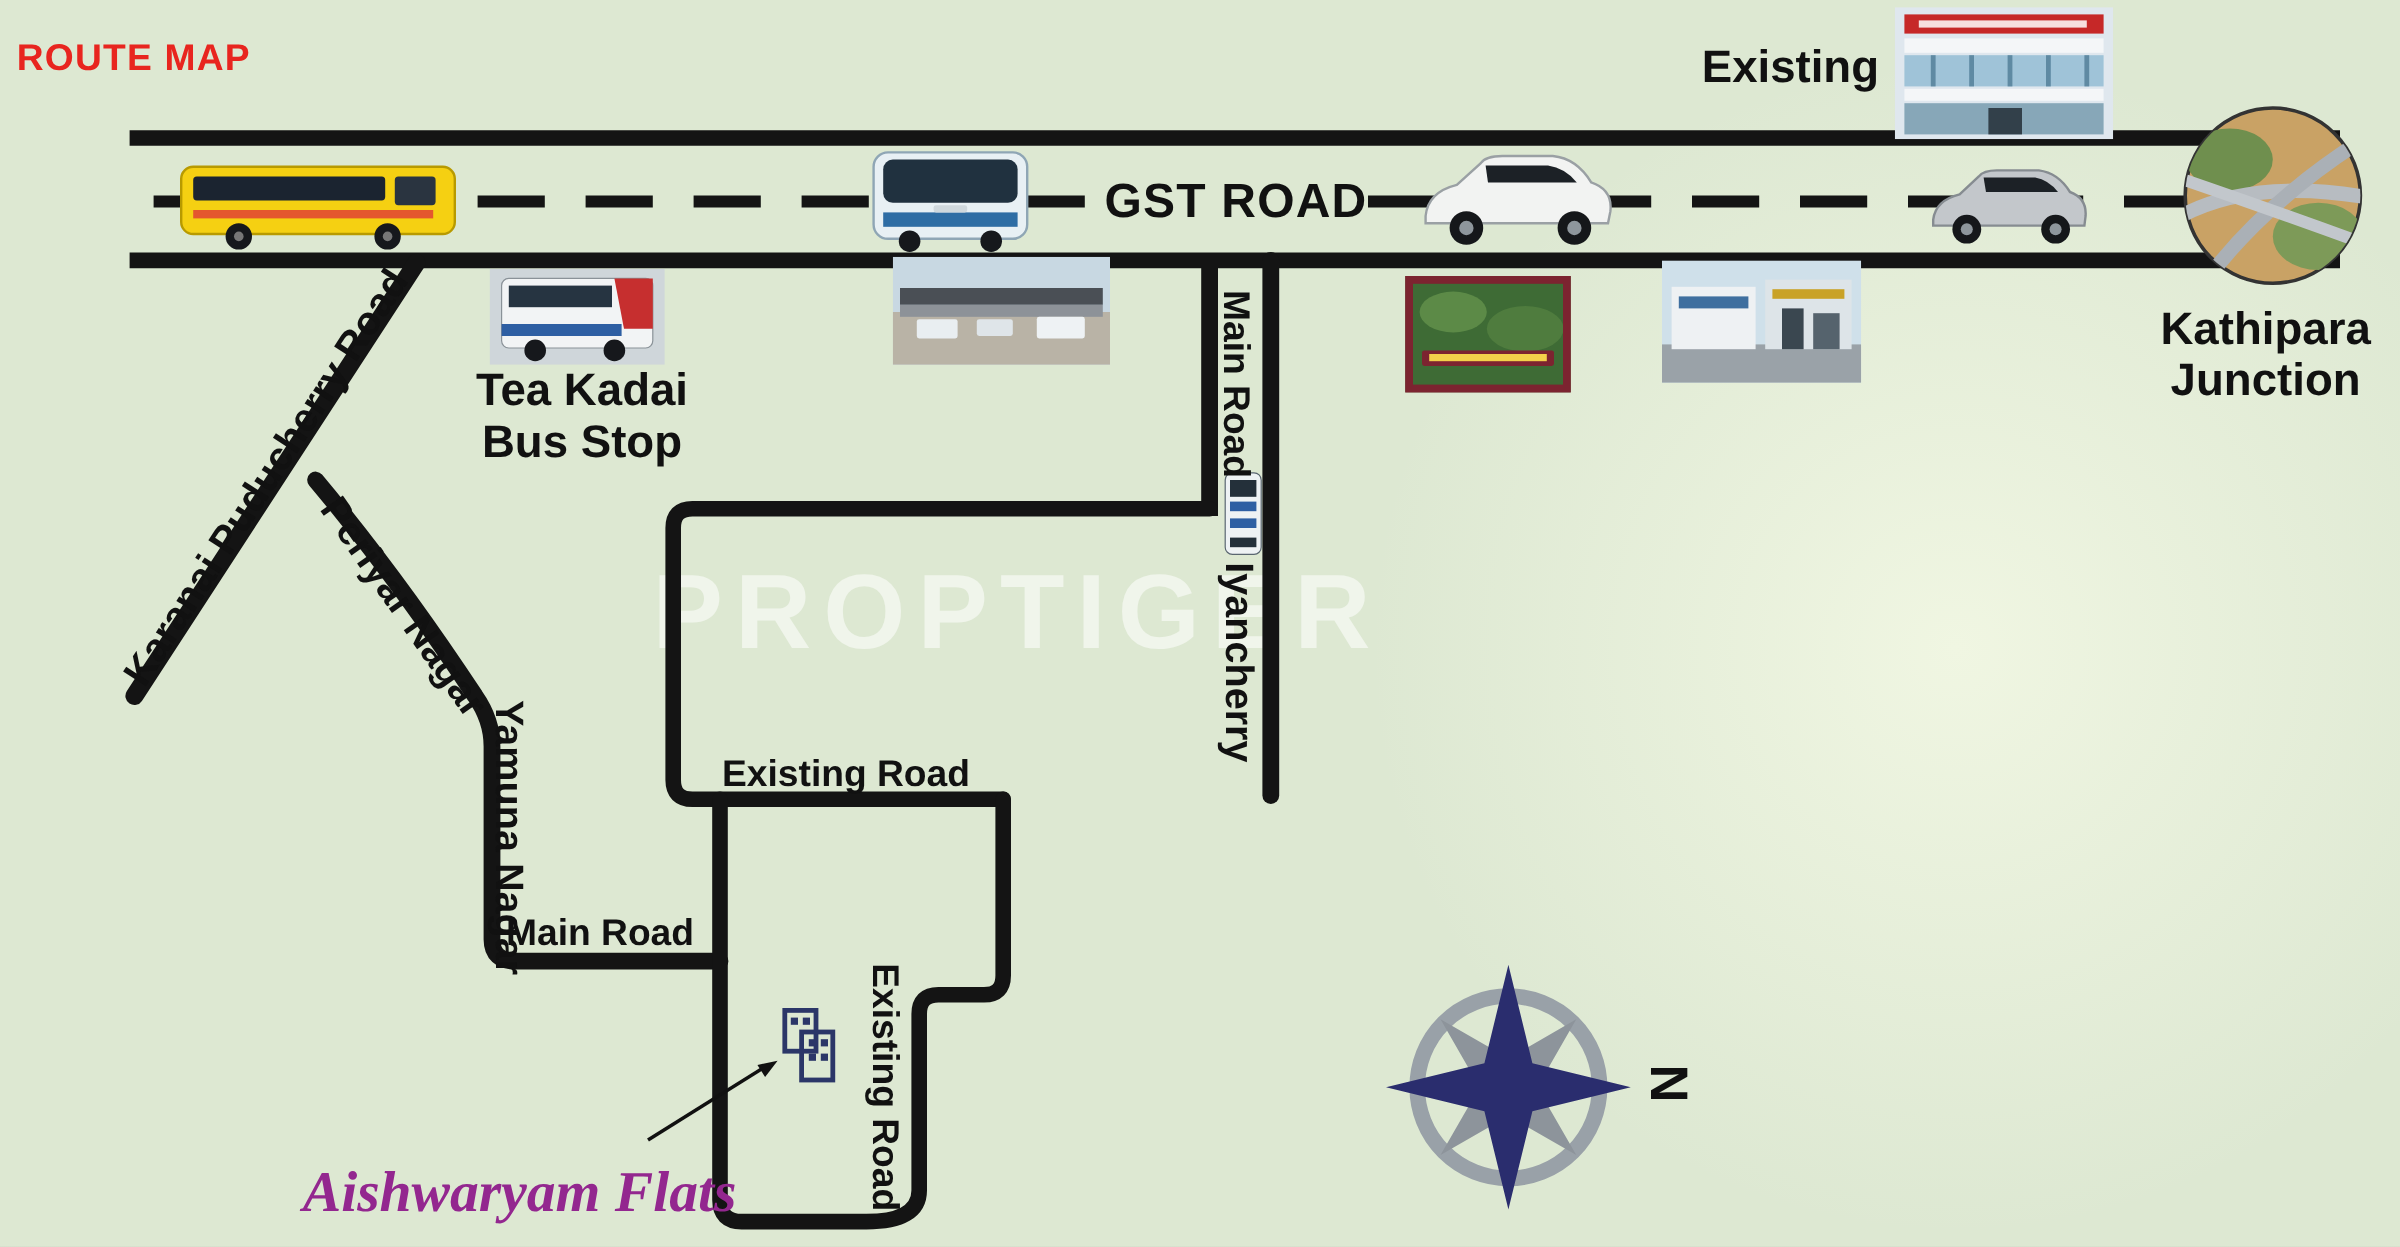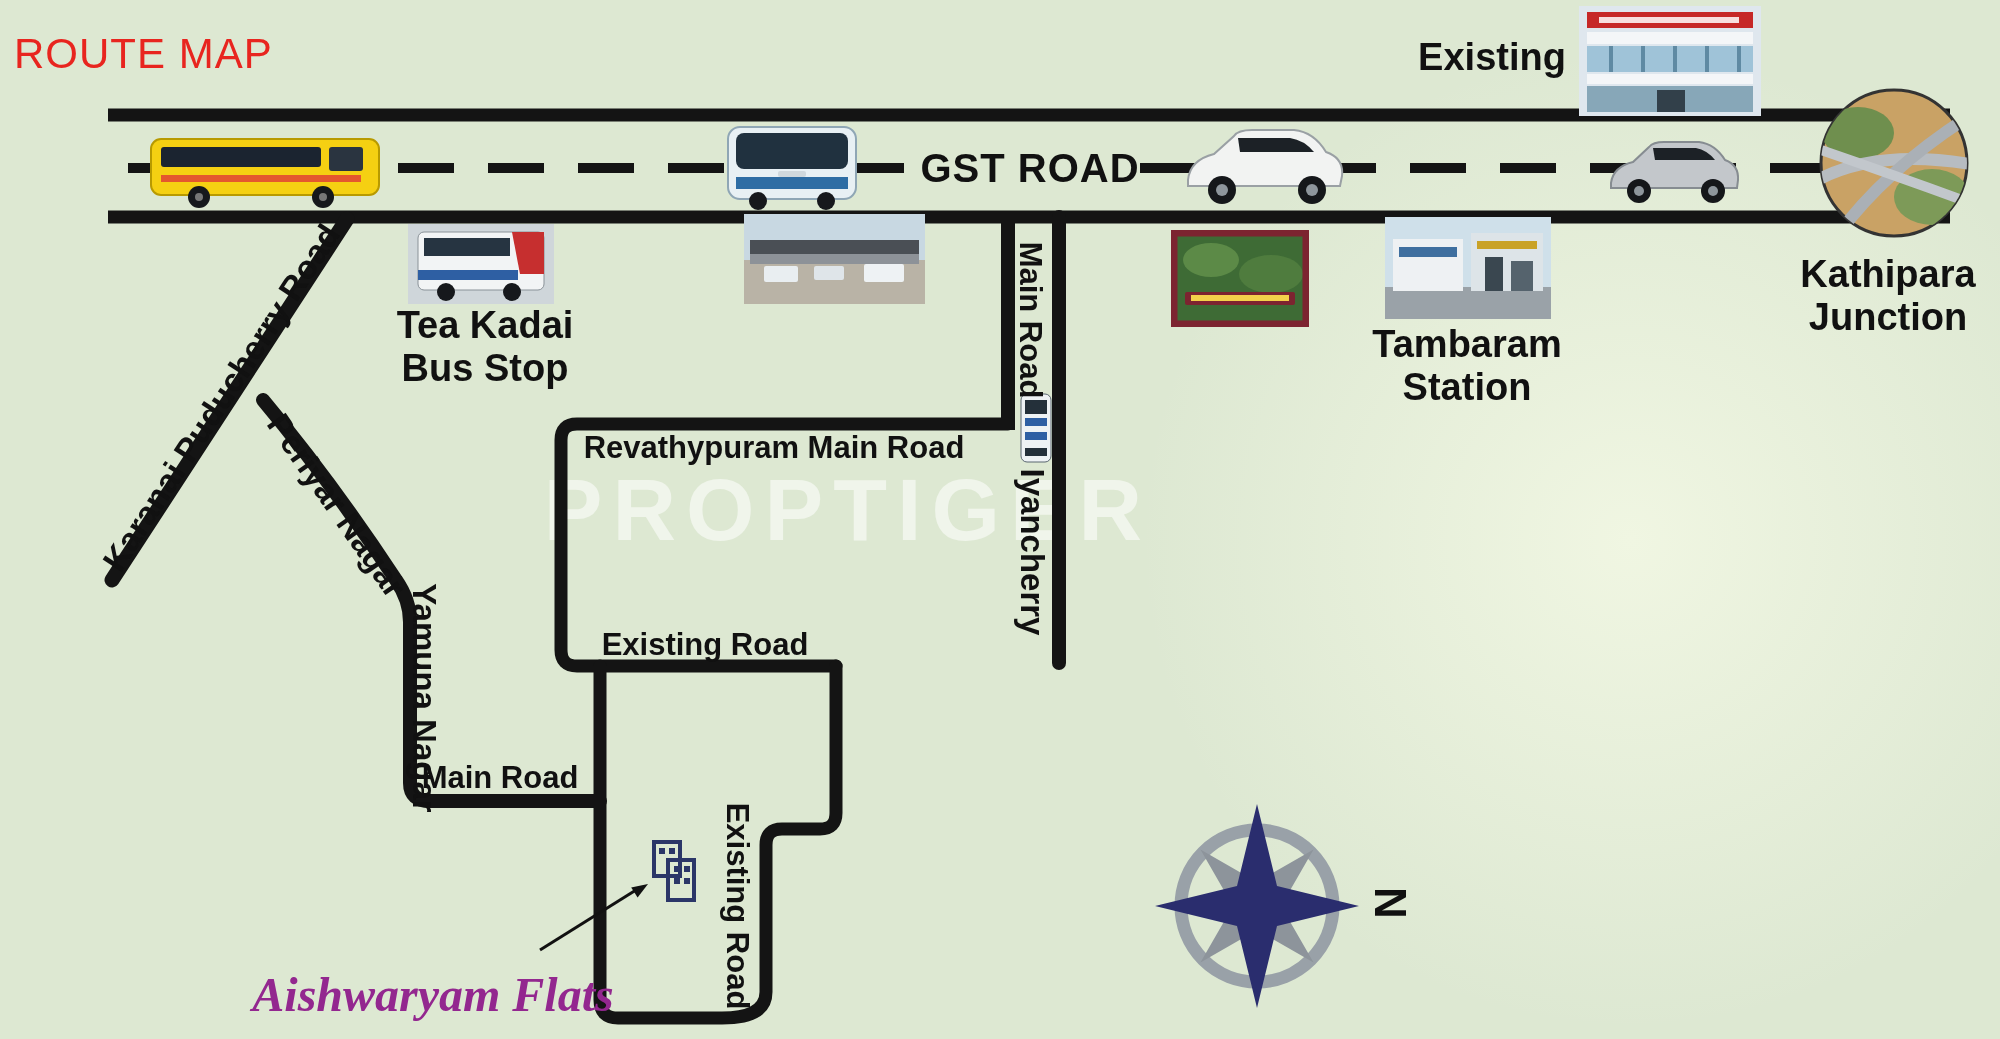--- a/index.html
+++ b/index.html
@@ -14,21 +14,21 @@
   }
   .abs{position:absolute;}
   .lbl{
     position:absolute;
     transform:translate(-50%,-50%);
     font-weight:bold;color:#111;
     text-align:center;white-space:pre-line;line-height:1.12;
   }
   .title{
     position:absolute;left:14px;top:30px;
-    font-size:42px;font-weight:normal;color:#e8251f;letter-spacing:1px;
+    font-size:31px;font-weight:bold;color:#e8251f;letter-spacing:1px;
   }
   .watermark{
     position:absolute;left:848px;top:510px;
     transform:translate(-50%,-50%);
     font-size:88px;font-weight:600;letter-spacing:10px;
     color:rgba(255,255,255,0.55);
   }
   .flats{
     position:absolute;left:392px;top:994px;
     transform:translate(-50%,-50%);
@@ -215,32 +215,29 @@
 
   <div class="lbl" style="left:1492px;top:57px;font-size:38px;">Existing</div>
 
   <div class="lbl" style="left:1888px;top:296px;font-size:38px;">Kathipara
 Junction</div>
 
   <div class="lbl" style="left:485px;top:347px;font-size:38px;">Tea Kadai
 Bus Stop</div>
 
 
-  <div class="lbl" style="left:1467px;top:366px;font-size:38px;">Tambaram
-Station</div>
 
   <div class="lbl" style="left:222px;top:398px;font-size:33px;white-space:nowrap;transform:translate(-50%,-50%) rotate(-57deg);">Karanai Puducherry Road</div>
 
   <div class="lbl" style="left:336px;top:506px;font-size:33px;white-space:nowrap;transform:translate(-50%,-50%) rotate(55deg);">Periyar Nagar</div>
 
   <div class="lbl" style="left:424px;top:698px;font-size:33px;white-space:nowrap;transform:translate(-50%,-50%) rotate(90deg);">Yamuna Nagar</div>
 
   <div class="lbl" style="left:1030px;top:320px;font-size:31px;white-space:nowrap;transform:translate(-50%,-50%) rotate(90deg);">Main Road</div>
 
-  <div class="lbl" style="left:774px;top:448px;font-size:31px;white-space:nowrap;">Revathypuram Main Road</div>
 
   <div class="lbl" style="left:1032px;top:552px;font-size:33px;white-space:nowrap;transform:translate(-50%,-50%) rotate(90deg);">Iyancherry</div>
 
   <div class="lbl" style="left:705px;top:645px;font-size:31px;white-space:nowrap;">Existing Road</div>
 
   <div class="lbl" style="left:500px;top:778px;font-size:31px;white-space:nowrap;">Main Road</div>
 
   <div class="lbl" style="left:737px;top:906px;font-size:31px;white-space:nowrap;transform:translate(-50%,-50%) rotate(90deg);">Existing Road</div>
 
   <div class="lbl" style="left:1390px;top:903px;font-size:44px;transform:translate(-50%,-50%) rotate(90deg);">N</div>

